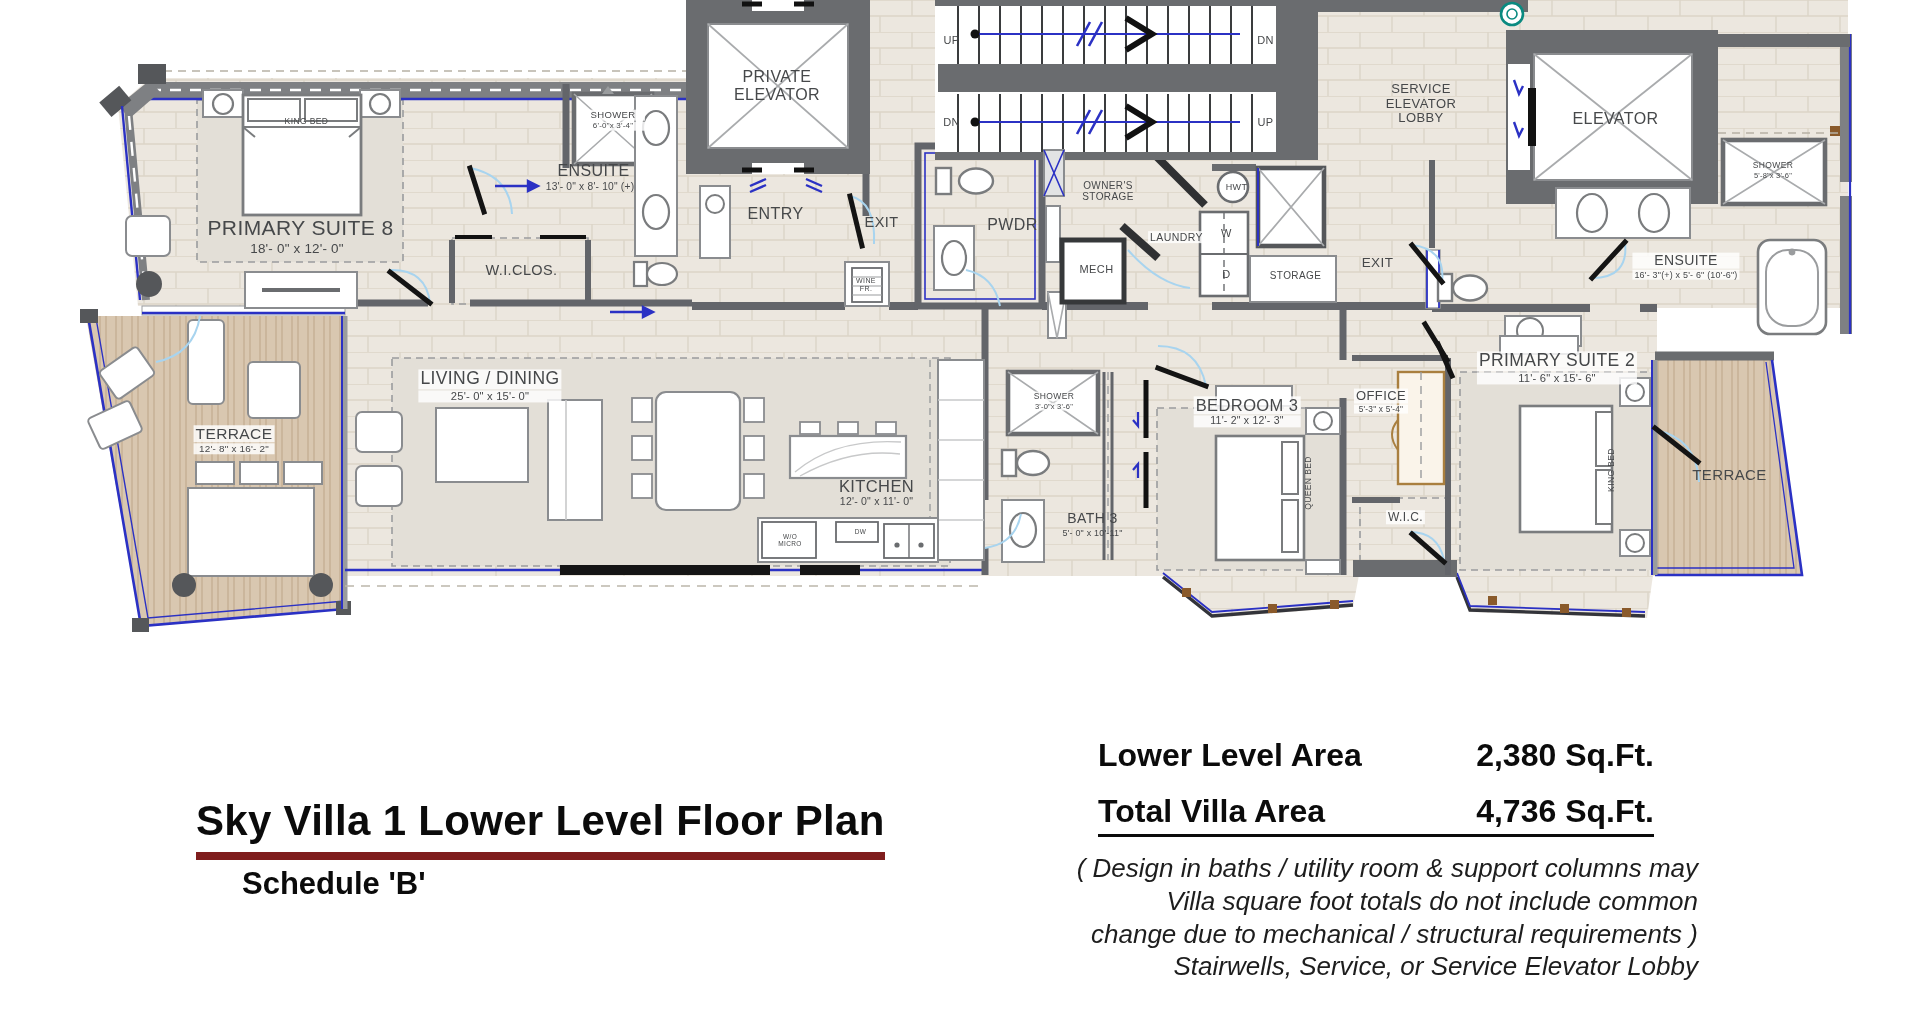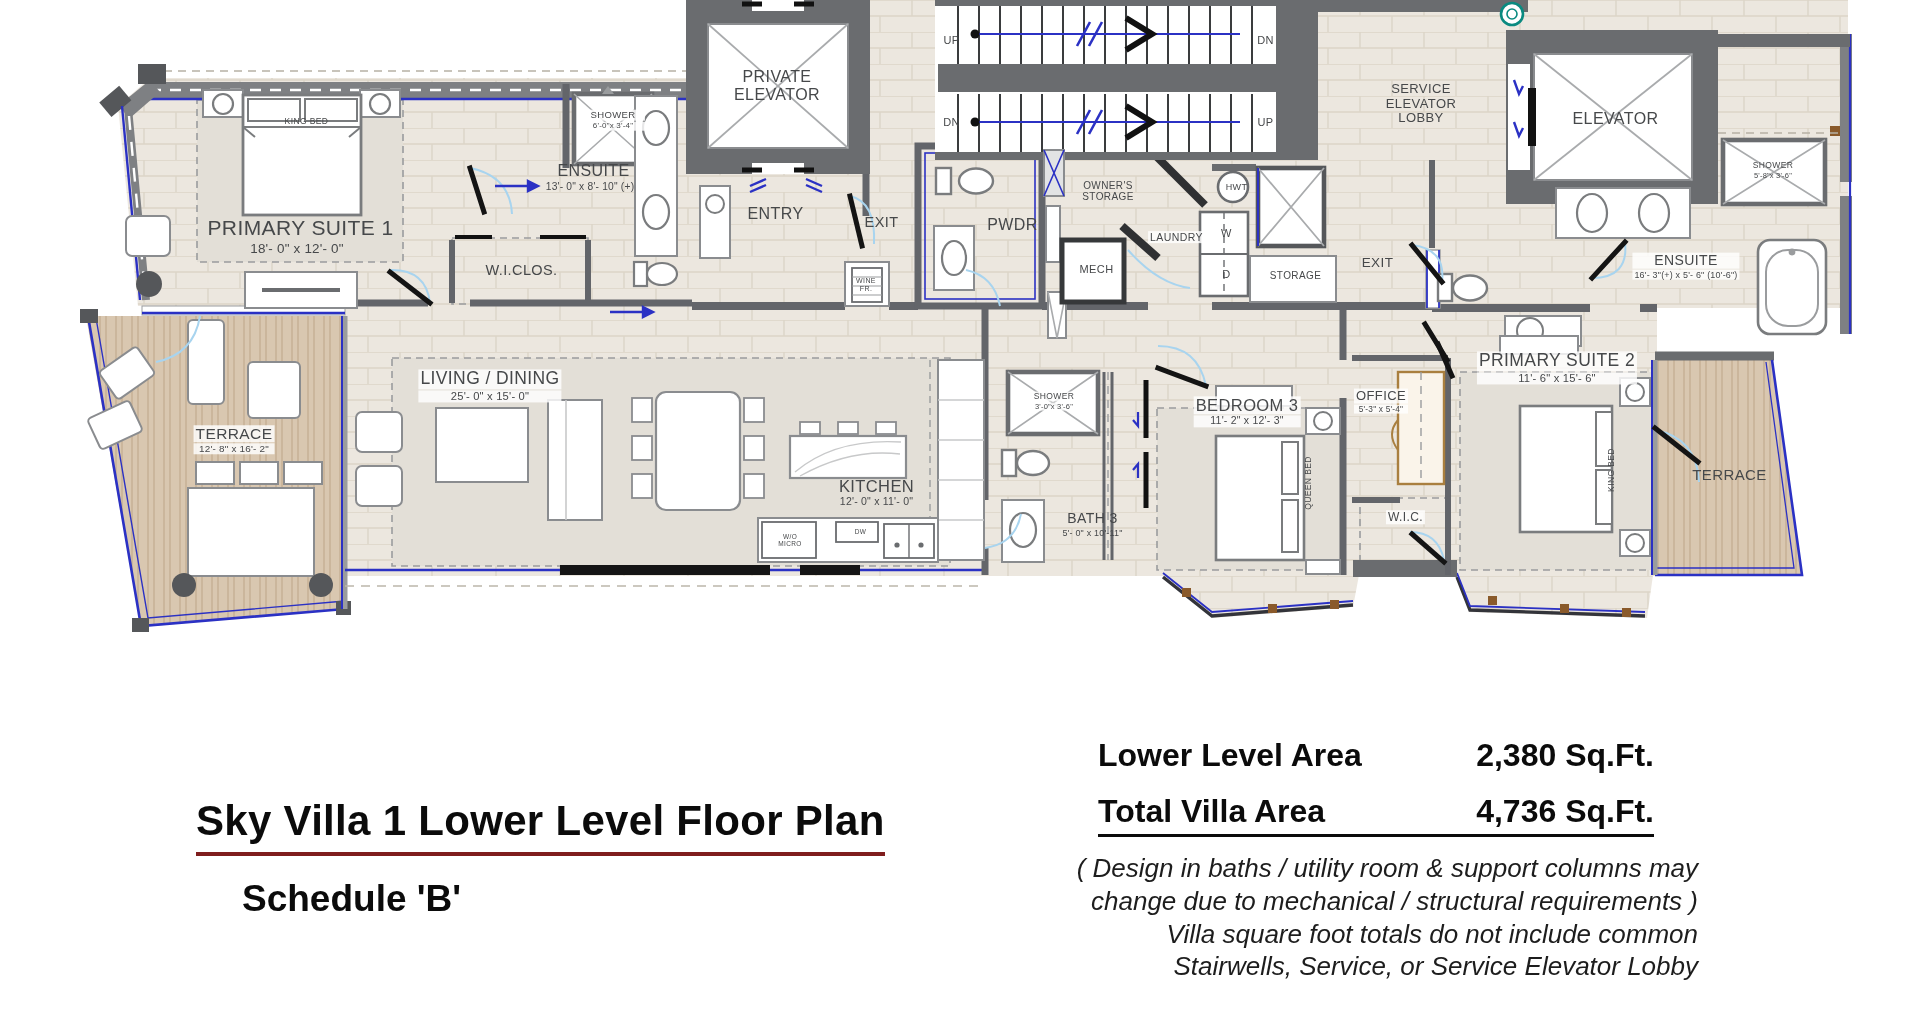--- a/index.html
+++ b/index.html
@@ -8,22 +8,22 @@
   .plan{position:absolute;left:0;top:0;width:1920px;height:650px;}
   .plan svg{position:absolute;left:0;top:0;}
   .lbl{position:absolute;transform:translate(-50%,-50%);text-align:center;color:#46484a;line-height:1.12;letter-spacing:.4px;}
   .lbl .nm{white-space:normal;}
   .lbl .dm{font-size:.64em;margin-top:1px;letter-spacing:.2px;}
   .chip .nm,.chip .dm{background:rgba(255,255,255,.82);padding:0 2px;}
   .vert{transform:translate(-50%,-50%) rotate(-90deg);white-space:nowrap;}
   .nowrap{white-space:nowrap;padding-left:7px;}
   
   .title-block{position:absolute;left:196px;top:797px;color:#0b0b0b;}
-  .main-title{font-size:42px;font-weight:700;border-bottom:4px solid #7f1d1d;padding-bottom:7px;letter-spacing:.3px;white-space:nowrap;}
-  .schedule{margin-top:22px;margin-left:46px;font-size:37px;font-weight:700;}
+  .main-title{font-size:42px;font-weight:700;border-bottom:8px solid #7f1d1d;padding-bottom:7px;letter-spacing:.3px;white-space:nowrap;}
+  .schedule{margin-top:6px;margin-left:46px;font-size:31px;font-weight:700;}
   .area-block{position:absolute;left:1098px;top:735px;width:556px;color:#0b0b0b;}
   .arow{display:flex;justify-content:space-between;font-size:32px;font-weight:700;line-height:40px;text-align:right;}
   .arow .val.u{border-bottom:3px solid #0b0b0b;}
   .arow.total{margin-top:16px;border-bottom:3px solid #0b0b0b;padding-bottom:3px;}
   .disclaimer{margin-top:15px;width:648px;margin-left:-48px;font-style:italic;font-size:26px;color:#1d1d1d;text-align:right;line-height:1.26;}
 </style>
 </head>
 <body>
 
 <div class="stage">
@@ -400,21 +400,21 @@
         <g stroke="#2b31c4" stroke-width="2.4" fill="#2b31c4">
           <line x1="495" y1="186" x2="528" y2="186"></line>
             <path d="M528 181 l10 5 l-10 5 z"></path>
           <line x1="610" y1="312" x2="643" y2="312"></line>
             <path d="M643 307 l10 5 l-10 5 z"></path>
         </g>
       </g>
     </svg>
 
     <div class="lbl" style="left:297px;top:236px;font-size:21px">
-      <div class="nm nowrap">PRIMARY SUITE 1</div>
+      <div class="nm nowrap">PRIMARY SUITE 8</div>
       <div class="dm">18'- 0" x 12'- 0"</div>
     </div>
     <div class="lbl nowrap" style="left:303px;top:122px;font-size:8.5px"><span>KING BED</span></div>
     <div class="lbl chip" style="left:613px;top:120px;font-size:9.5px;width:64px">
       <div class="nm">SHOWER</div>
       <div class="dm" style="font-size:8px">6'-0"x 3'-4"</div>
     </div>
     <div class="lbl" style="left:590px;top:177px;font-size:16px">
       <div class="nm nowrap">ENSUITE</div>
       <div class="dm">13'- 0" x 8'- 10" (+)</div>
@@ -506,18 +506,18 @@
     <div class="arow">
       <span class="lab">Lower Level Area</span>
       <span class="val">2,380 Sq.Ft.</span>
     </div>
     <div class="arow total">
       <span class="lab">Total Villa Area</span>
       <span class="val">4,736 Sq.Ft.</span>
     </div>
     <div class="disclaimer">
       <div>(  Design in baths / utility room &amp; support columns may</div>
+      <div>Villa square foot totals do not include common</div>
       <div>change due to mechanical / structural requirements )</div>
-      <div>Villa square foot totals do not include common</div>
       <div>Stairwells, Service, or Service Elevator Lobby</div>
     </div>
   </div>
 </div>
 
 </body></html>

